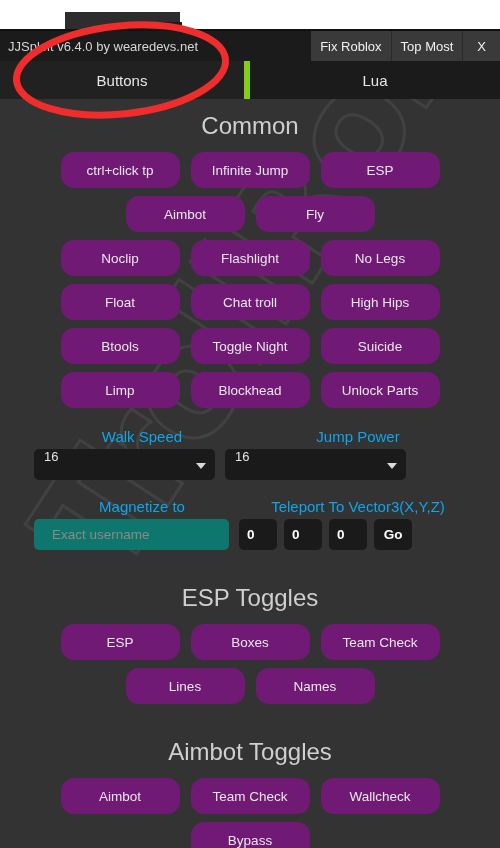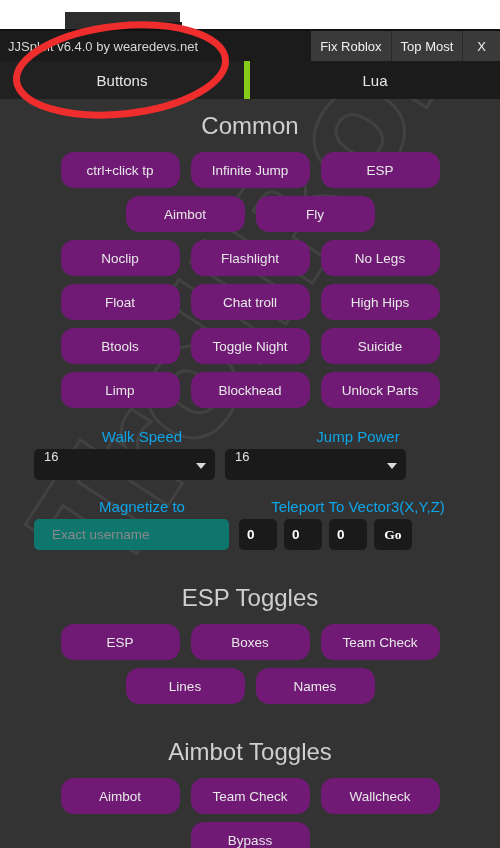--- a/index.html
+++ b/index.html
@@ -117,21 +117,21 @@
 
   .vec-group { display:flex; gap:7px; }
   .vec-input {
     width:38px; height:31px; background:#1a1a1a; border:none; border-radius:5px;
     color:#ffffff; font-size:13.5px; font-weight:bold; text-align:left;
     padding-left:8px; font-family:"Liberation Sans", sans-serif;
   }
   .go-btn {
     width:38px; height:31px; background:#1a1a1a; border:none; border-radius:5px;
     color:#ffffff; font-size:13.5px; font-weight:bold; cursor:pointer;
-    font-family:Liberation Serif, serif;
+    font-family:Liberation Sans, sans-serif;
   }
 
   
   .annot { position:absolute; left:0; top:0; width:500px; height:848px;
            pointer-events:none; z-index:50; }
 </style>
 </head>
 <body>
 
 <div id="root">

